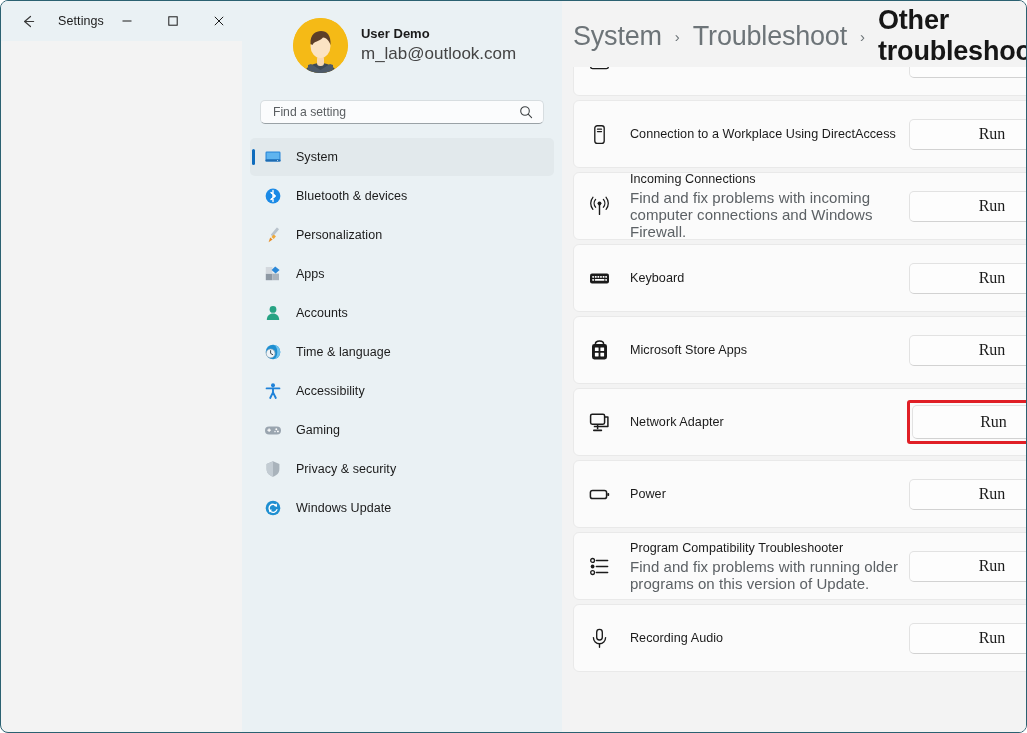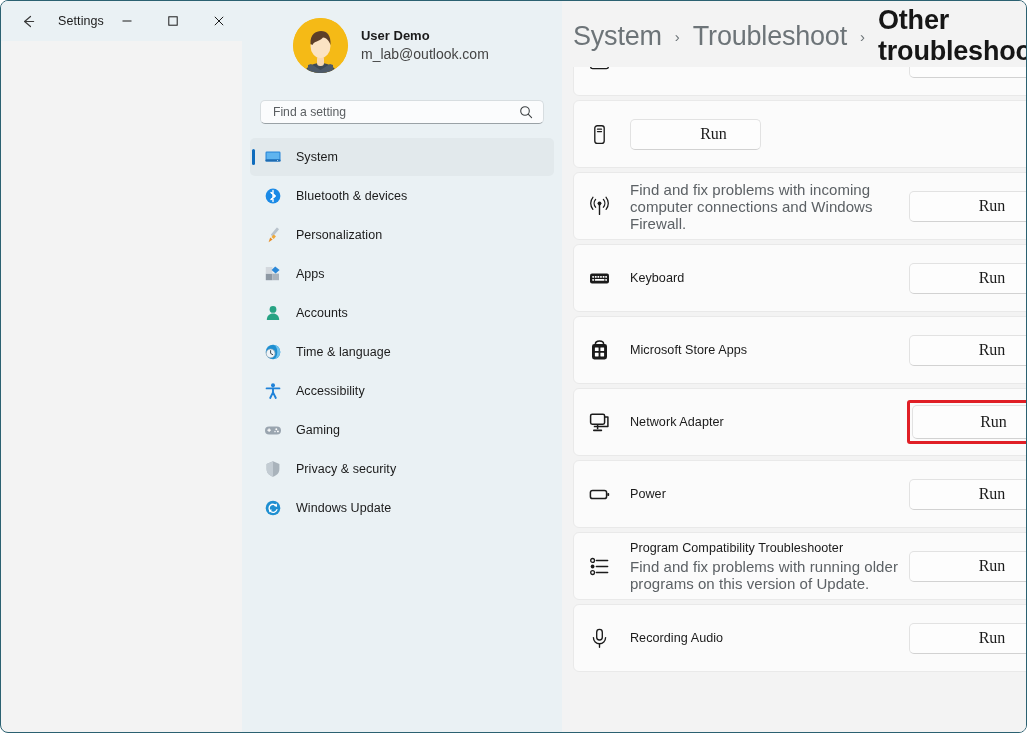--- a/index.html
+++ b/index.html
@@ -93,21 +93,21 @@
     background: #f5ba16;
     position: relative;
   }
   #account-text { display: flex; flex-direction: column; gap: 3px; }
   #account-name {
     font-size: 13px;
     font-weight: bold;
     color: #1b1b1b;
   }
   #account-email {
-    font-size: 14px;
+    font-size: 17px;
     color: #444;
   }
 
   #search-wrap {
     margin: 22px 18px 0 18px;
     height: 24px;
     background: #fbfcfd;
     border: 1px solid #d7dde0;
     border-bottom: 1.4px solid #9aa2a6;
     border-radius: 5px;
@@ -482,36 +482,40 @@
               </div>
             </div>
             <div class="ts-card">
               <div class="ts-icon">
                 <svg width="21" height="21" viewBox="0 0 21 21">
                   <rect x="5.8" y="1.7" width="9.4" height="17.6" rx="2.4" fill="none" stroke="#1b1b1b" stroke-width="1.35"></rect>
                   <line x1="8.5" y1="5.2" x2="12.5" y2="5.2" stroke="#1b1b1b" stroke-width="1.3" stroke-linecap="round"></line>
                   <line x1="8.5" y1="7.6" x2="12.5" y2="7.6" stroke="#1b1b1b" stroke-width="1.3" stroke-linecap="round"></line>
                 </svg>
               </div>
+              <div class="ts-text">
+                <div class="ts-title">Connection to a Workplace Using DirectAccess</div>
+              </div>
               <div class="run-wrap">
                 <button class="run-btn">Run</button>
               </div>
             </div>
             <div class="ts-card">
               <div class="ts-icon">
                 <svg width="21" height="21" viewBox="0 0 21 21">
                   <circle cx="10.5" cy="7.3" r="1.9" fill="#1b1b1b"></circle>
                   <line x1="10.5" y1="9.2" x2="10.5" y2="18.4" stroke="#1b1b1b" stroke-width="1.4" stroke-linecap="round"></line>
                   <path d="M6.6 3.4 A6 6 0 0 0 6.6 11.2" fill="none" stroke="#1b1b1b" stroke-width="1.3" stroke-linecap="round"></path>
                   <path d="M14.4 3.4 A6 6 0 0 1 14.4 11.2" fill="none" stroke="#1b1b1b" stroke-width="1.3" stroke-linecap="round"></path>
                   <path d="M3.9 1.3 A9.3 9.3 0 0 0 3.9 13.3" fill="none" stroke="#1b1b1b" stroke-width="1.3" stroke-linecap="round"></path>
                   <path d="M17.1 1.3 A9.3 9.3 0 0 1 17.1 13.3" fill="none" stroke="#1b1b1b" stroke-width="1.3" stroke-linecap="round"></path>
                 </svg>
               </div>
               <div class="ts-text">
+                <div class="ts-title">Incoming Connections</div>
                 <div class="ts-desc">Find and fix problems with incoming computer connections and Windows Firewall.</div>
               </div>
               <div class="run-wrap">
                 <button class="run-btn">Run</button>
               </div>
             </div>
             <div class="ts-card">
               <div class="ts-icon">
                 <svg width="21" height="21" viewBox="0 0 21 21">
                   <rect x="1" y="5.6" width="19" height="9.8" rx="2" fill="#1b1b1b"></rect>

